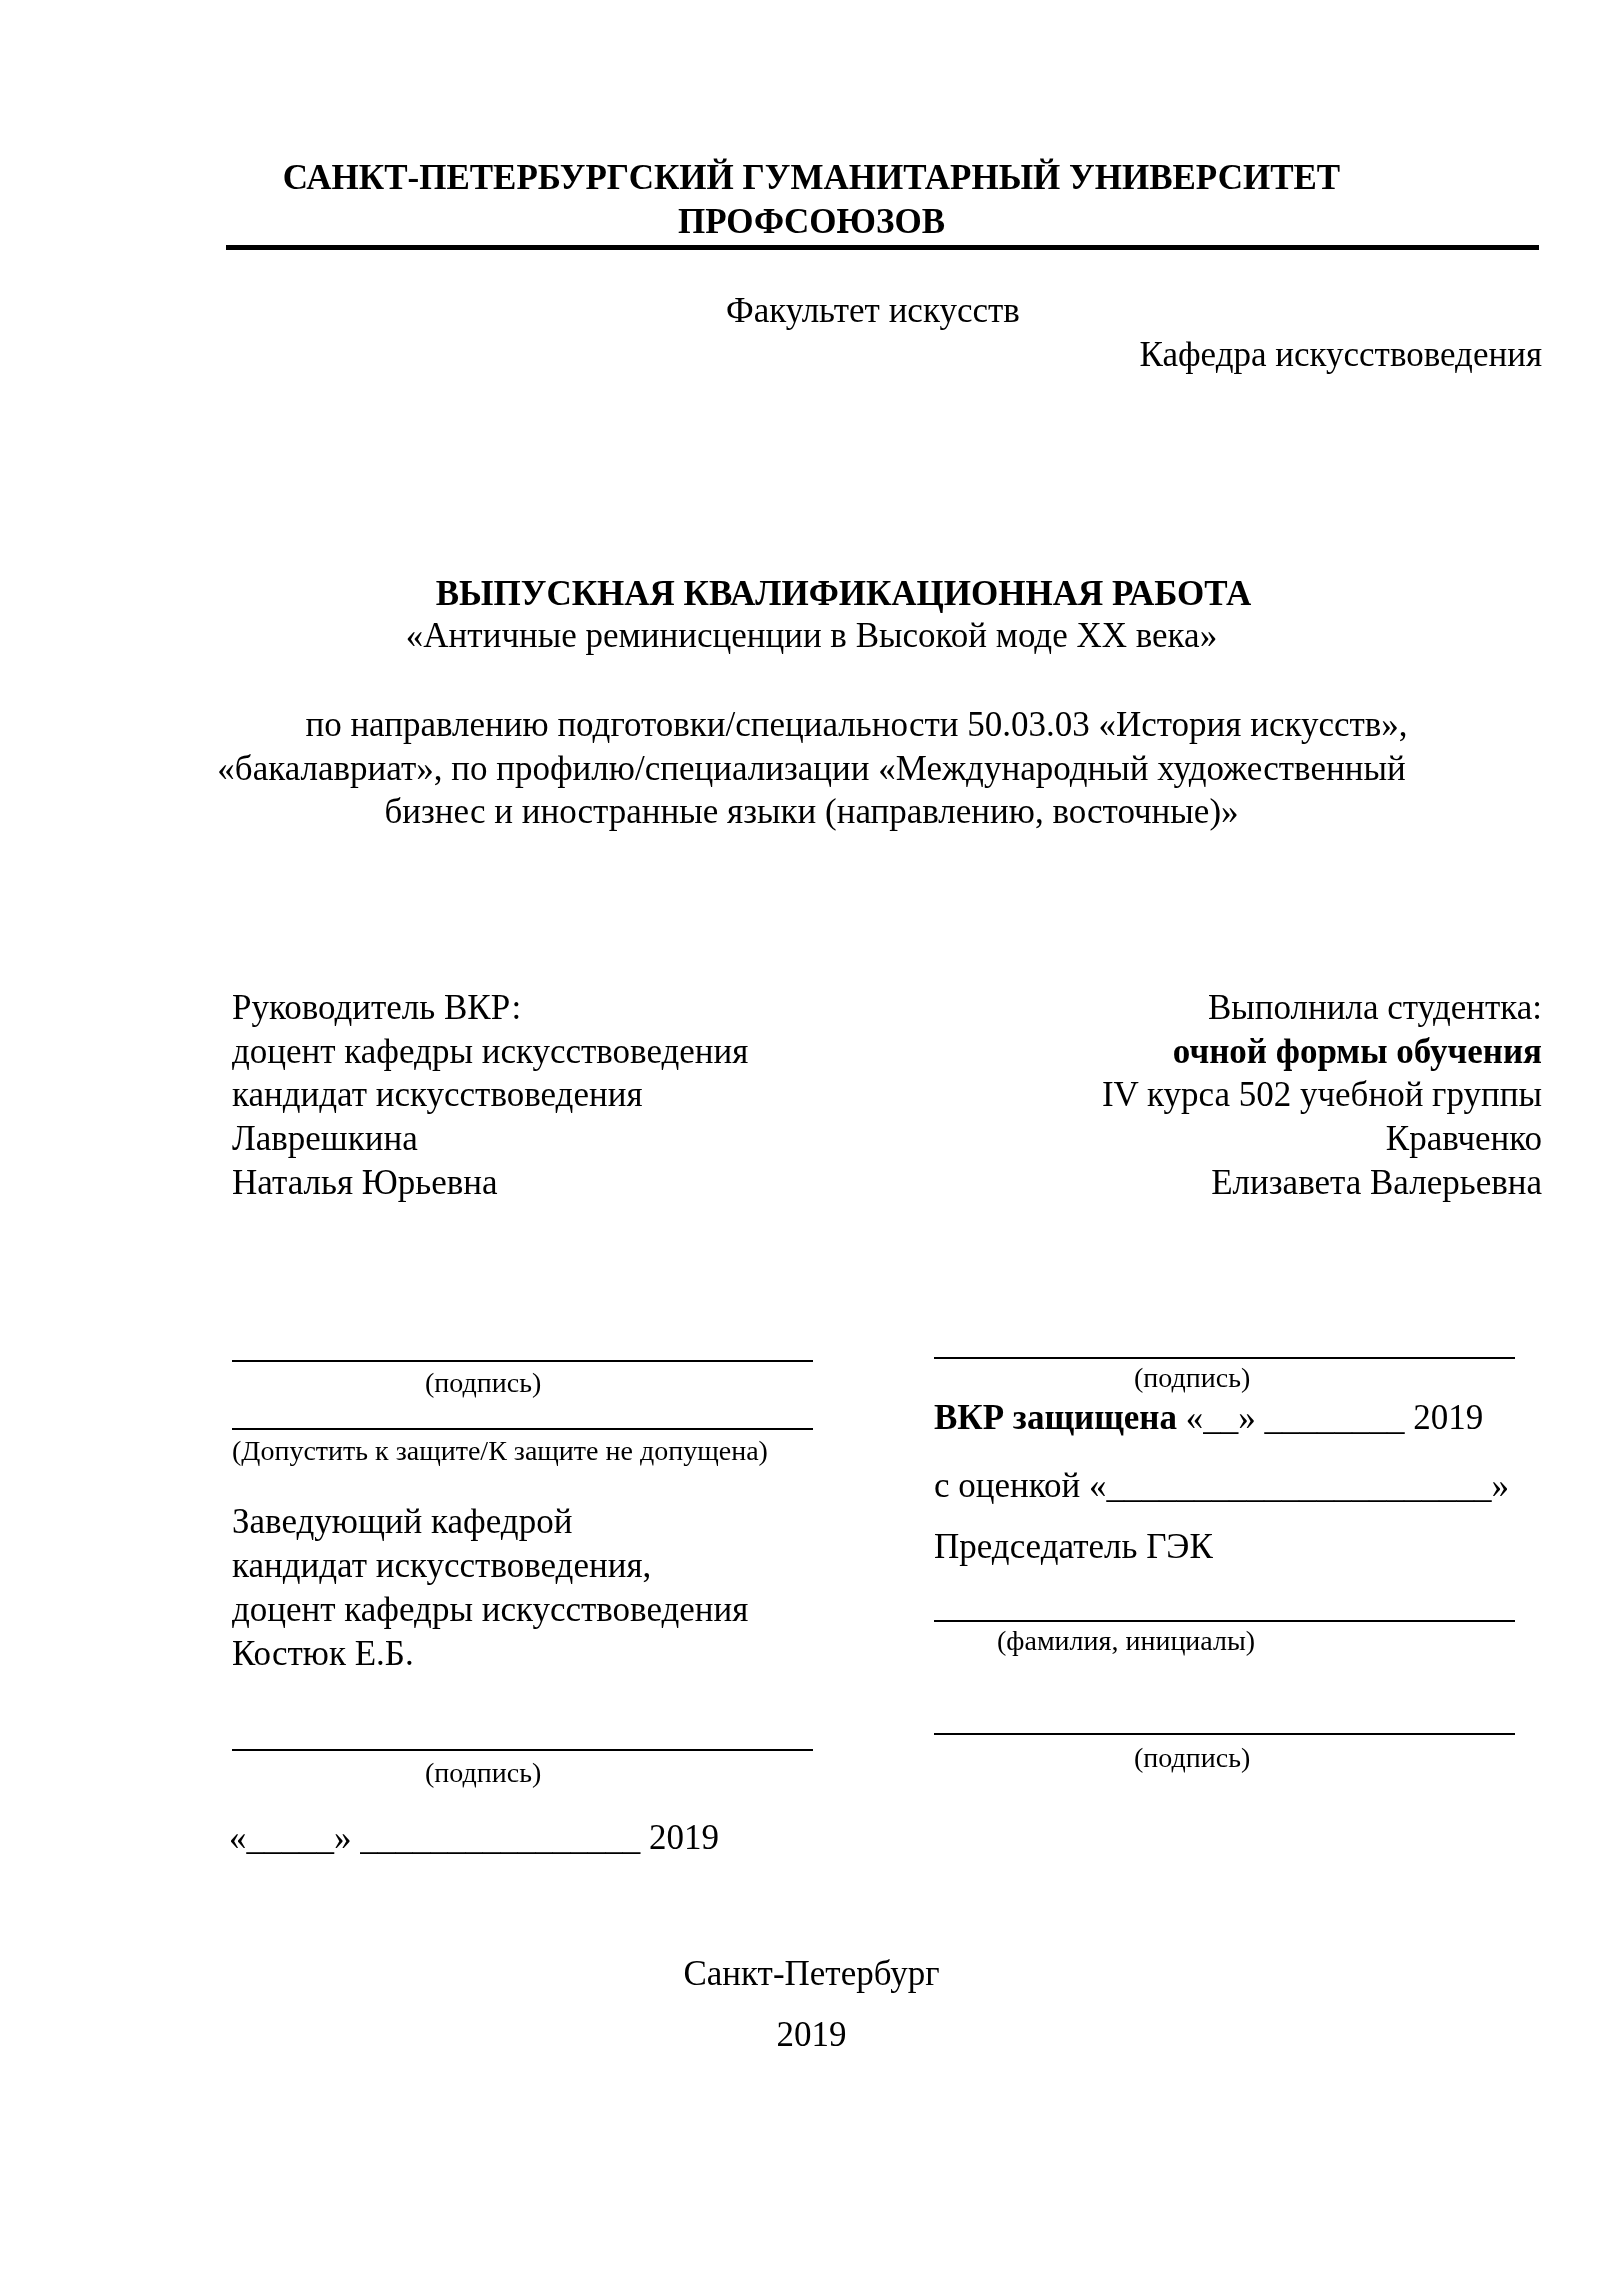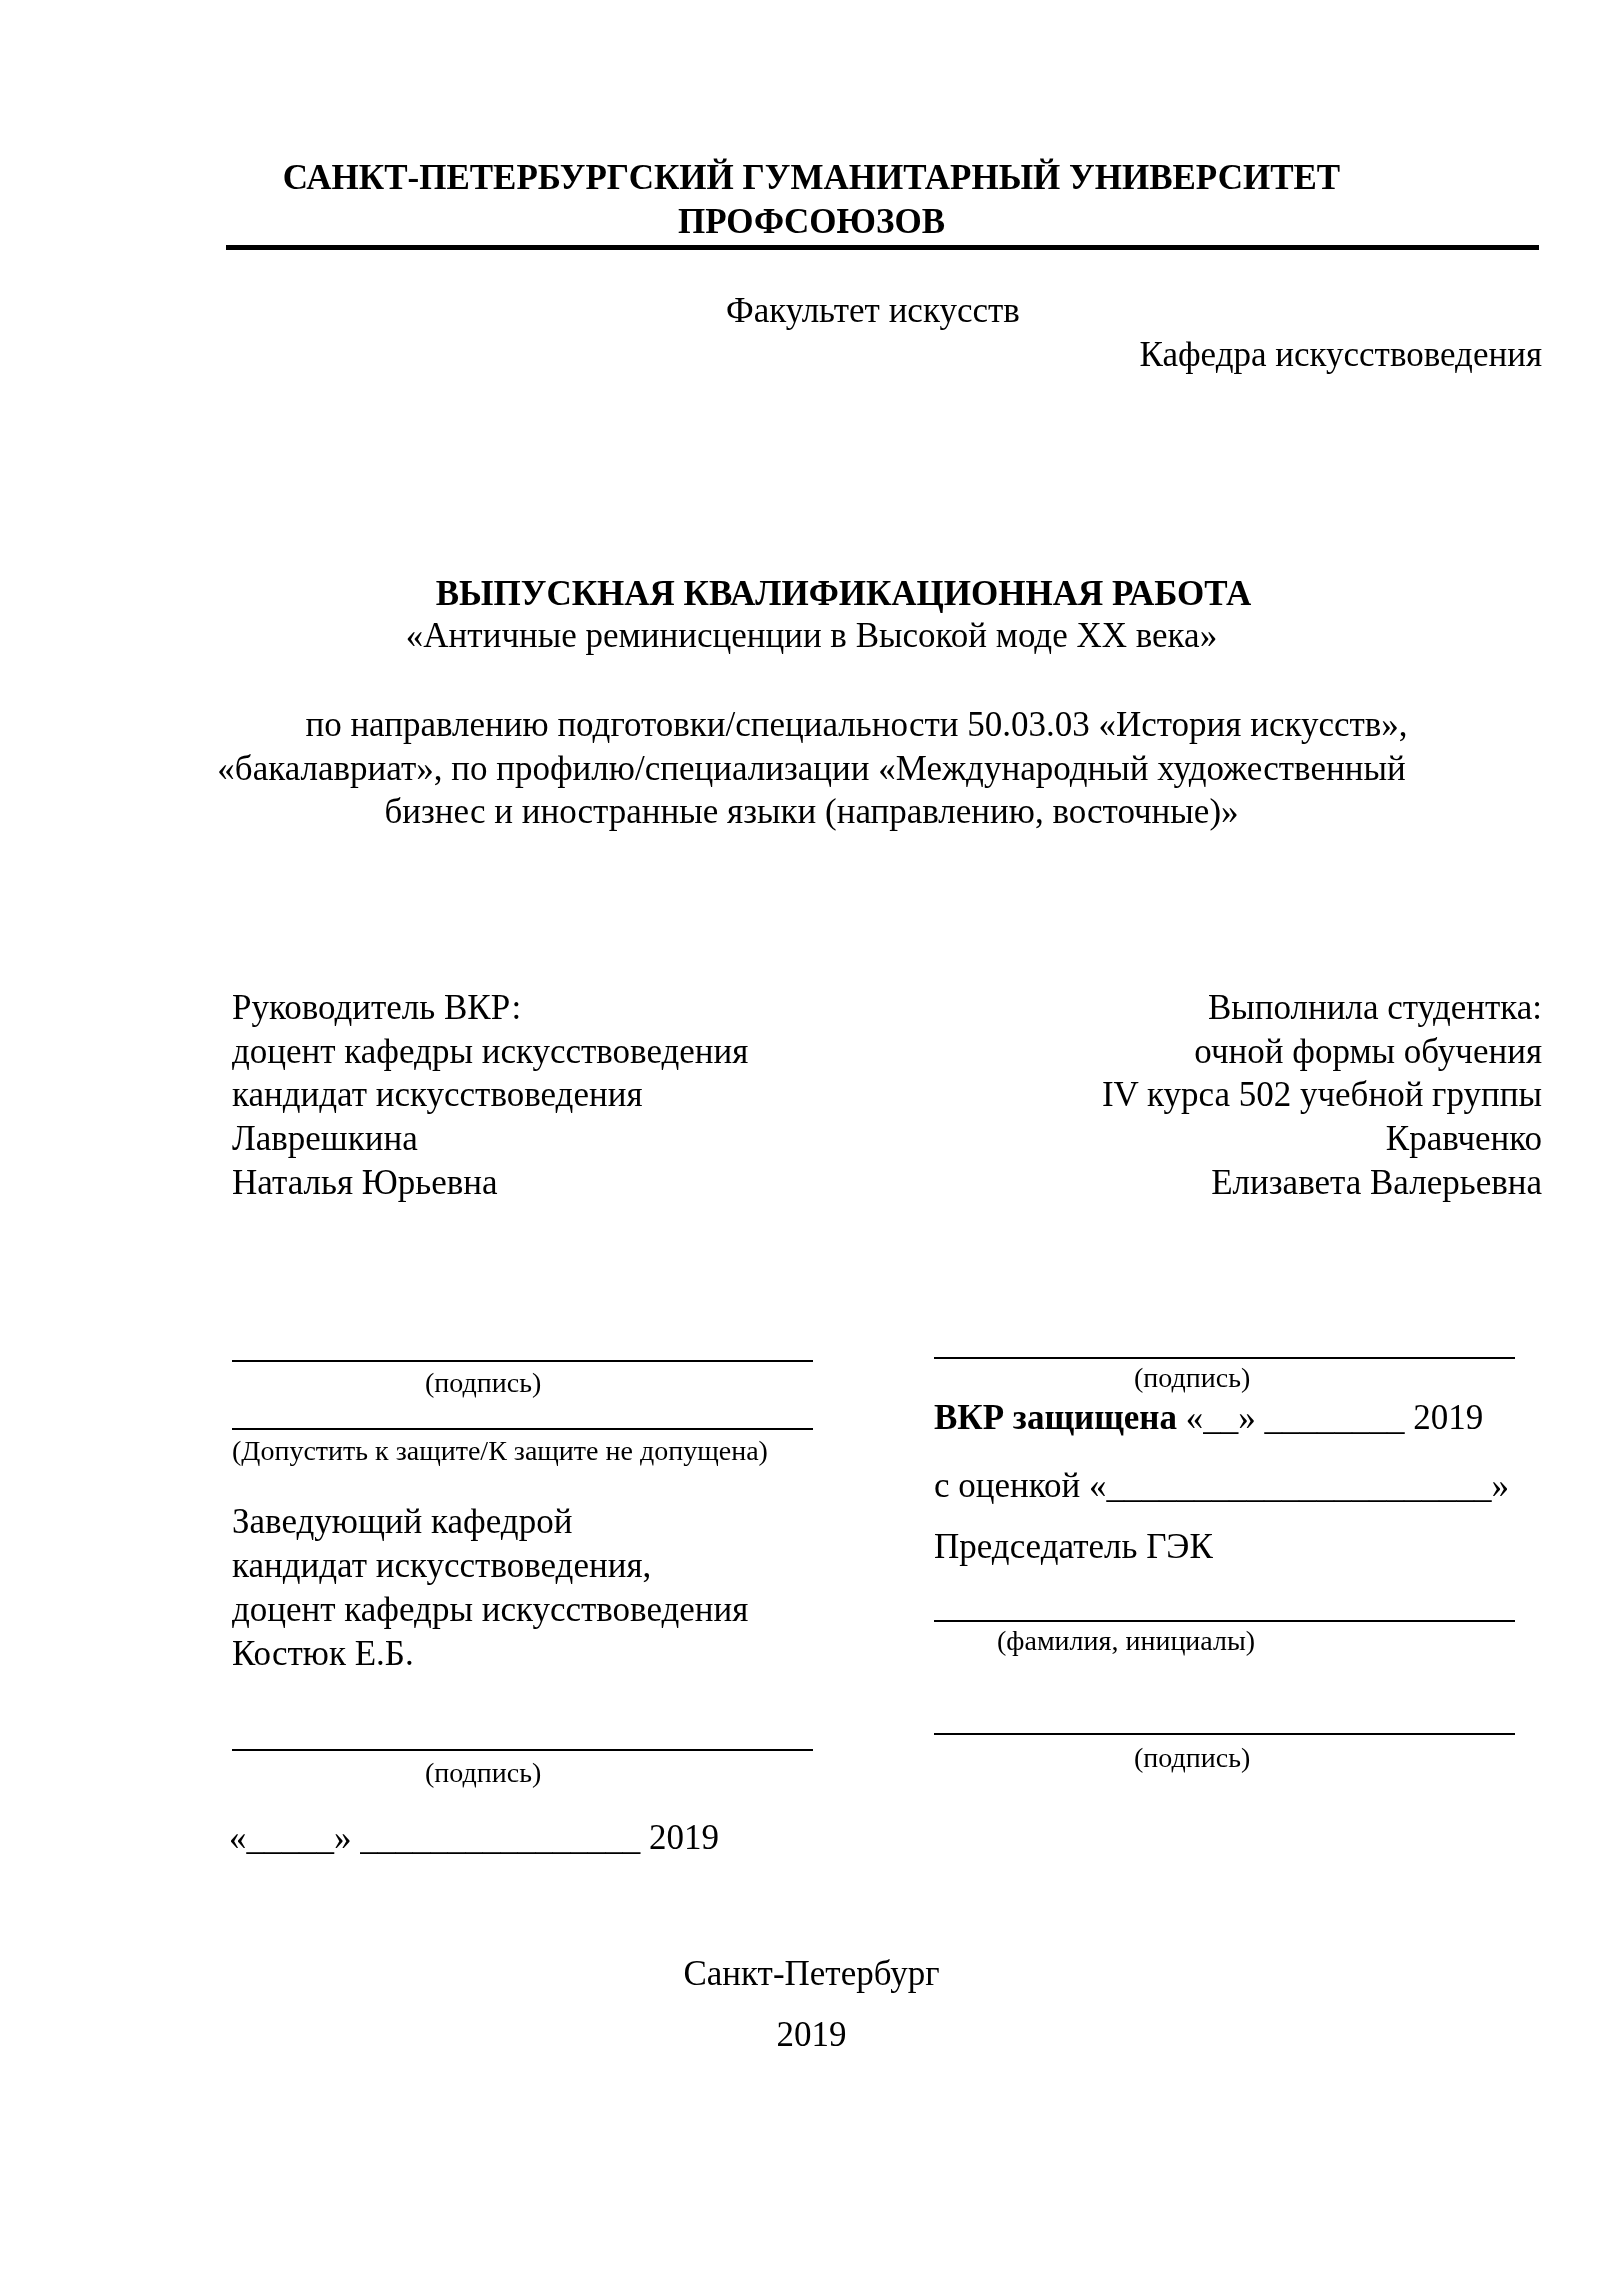--- a/index.html
+++ b/index.html
@@ -28,21 +28,21 @@
 <div class="abs center t" style="top:748px;">«бакалавриат», по профилю/специализации «Международный художественный</div>
 <div class="abs center t" style="top:791px;">бизнес и иностранные языки (направлению, восточные)»</div>
 
 <div class="abs t" style="left:232px; top:987px;">Руководитель ВКР:</div>
 <div class="abs t" style="left:232px; top:1031px;">доцент кафедры искусствоведения</div>
 <div class="abs t" style="left:232px; top:1074px;">кандидат искусствоведения</div>
 <div class="abs t" style="left:232px; top:1118px;">Лаврешкина</div>
 <div class="abs t" style="left:232px; top:1162px;">Наталья Юрьевна</div>
 
 <div class="abs t" style="right:81px; top:987px; text-align:right;">Выполнила студентка:</div>
-<div class="abs t" style="right:81px; top:1031px; text-align:center;">очной формы обучения</div>
+<div class="abs t" style="right:81px; top:1031px; text-align:center;font-weight:bold;">очной формы обучения</div>
 <div class="abs t" style="right:81px; top:1074px; text-align:right;">IV курса 502 учебной группы</div>
 <div class="abs t" style="right:81px; top:1118px; text-align:right;">Кравченко</div>
 <div class="abs t" style="right:81px; top:1162px; text-align:right;">Елизавета Валерьевна</div>
 
 <div class="rule" style="left:232px; top:1360px; width:581px; height:2.4px;"></div>
 <div class="abs i" style="left:425px; top:1369px;">(подпись)</div>
 <div class="rule" style="left:232px; top:1428px; width:581px; height:2.4px;"></div>
 <div class="abs i" style="left:232px; top:1437px;">(Допустить к защите/К защите не допущена)</div>
 
 <div class="abs t" style="left:232px; top:1501px;">Заведующий кафедрой</div>

